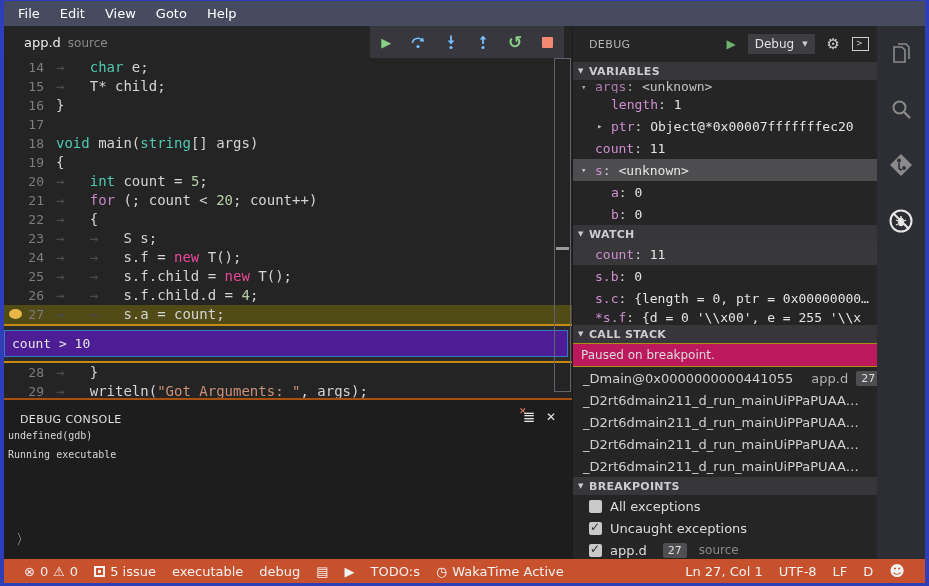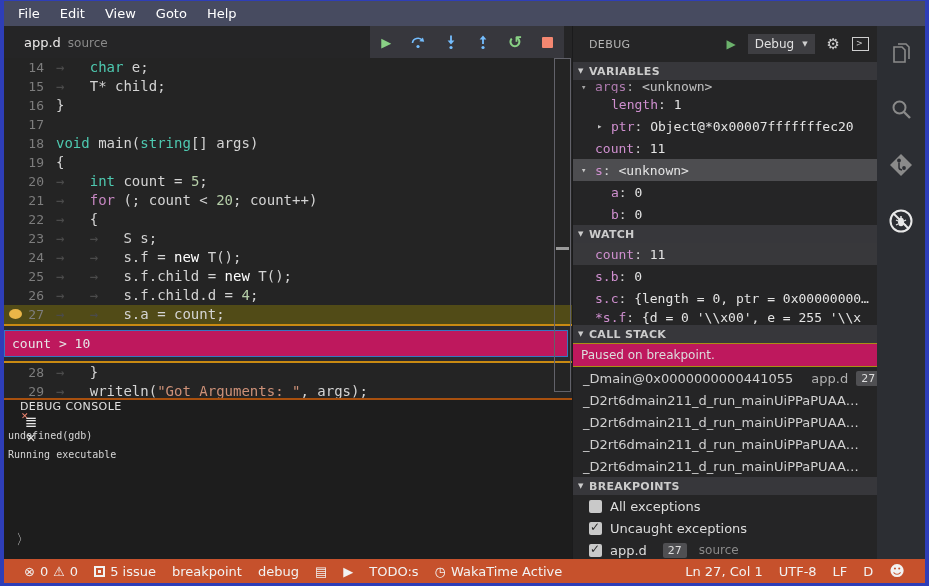--- a/index.html
+++ b/index.html
@@ -31,32 +31,32 @@
   .stop-sq { width:11px; height:11px; background:#f48771; border-radius:1px; }
   
   #code { position:absolute; top:32px; left:0; right:0; bottom:0; font-family:"DejaVu Sans Mono", monospace; }
   .cl { position:relative; height:19px; line-height:19px; white-space:pre; display:flex; }
   .cl.active { background:#514b17; }
   .bp { display:none; }
   .bp.on { display:block; position:absolute; left:5px; top:4px; width:13px; height:10px; border-radius:50%; background:#eab648; }
   .ln { width:40px; flex:0 0 40px; text-align:right; color:#7d7d7d; font-size:13px; padding-right:0; }
   .ct { padding-left:12px; font-size:14px; }
   .tk-pl { color:#d4d4d4; } .tk-kw { color:#4ec9b0; } .tk-ctl { color:#c586c0; }
-  .tk-new { color:#ffffff;margin-top:36px; } .tk-num { color:#b5cea8; } .tk-str { color:#ce9178; }
+  .tk-new { color:#ec4899;margin-top:36px; } .tk-num { color:#b5cea8; } .tk-str { color:#ce9178; }
   .tk-ws { color:#4b4b4b; }
   
   #cond-widget { height:39px; background:#2b2b2e; border-top:2px solid #c98a12; border-bottom:2px solid #c98a12; padding:4px 4px 4px 0; }
-  #cond-input { height:27px; line-height:25px; border:1px solid #3577c1; background:#be185d; color:#e6e6e6;
+  #cond-input { height:27px; line-height:25px; border:1px solid #3577c1; background:#4c1d95; color:#e6e6e6;
     font-size:13px; font-family:"DejaVu Sans Mono", monospace; padding-left:7px; }
   
   #scroll-track { position:absolute; left:550px; top:0px; width:17px; height:334px; border:1px solid #62626a; }
   #scroll-marker { position:absolute; left:1px; right:1px; top:188px; height:3px; background:#9a9a9a; }
   
   #console-panel { position:absolute; left:0; right:0; bottom:0; height:161px; background:#1d1d1d; border-top:2px solid #a8500e; z-index:5; }
-  #console-head { height:26px; display:flex; align-items:flex-start; padding:0 10px 0 16px;flex-direction:column; }
+  #console-head { height:26px; display:flex; align-items:flex-end; padding:0 10px 0 16px; }
   #console-title { color:#e0e0e0; font-size:11px; letter-spacing:.4px; flex:1 1 auto; }
   .console-ic { width:22px; height:18px; position:relative; display:flex; align-items:center; justify-content:center; cursor:pointer; }
   #clear-ic .lines { color:#e8e8e8; font-size:15px; }
   #clear-ic .redx { position:absolute; left:1px; top:-2px; color:#f48771; font-size:9px; }
   #close-ic { color:#e8e8e8; font-size:12px; }
   .console-line { color:#d6d6d6; font-family:"DejaVu Sans Mono", monospace; font-size:10px; line-height:19px; padding-left:4px; white-space:pre; }
   #console-prompt { position:absolute; left:12px; bottom:10px; color:#bbb; font-family:"DejaVu Sans Mono", monospace; font-size:14px; }
   
   #sidebar { width:305px; flex:0 0 305px; background:#252526; display:flex; flex-direction:column; overflow:hidden; border-left:1px solid #1b1b1c; }
   #dbg-header { height:36px; flex:0 0 36px; display:flex; align-items:center; padding:0 8px 0 16px; }
@@ -480,21 +480,21 @@
       <span class="st-ic">⊗</span>
       <span>0</span>
       <span class="st-ic">⚠</span>
       <span>0</span>
     </span>
     <span class="st-item">
       <span class="issue-ic"></span>
       <span>5 issue</span>
     </span>
     <span class="st-item">
-        <span>breakpoint</span>
+        <span>executable</span>
       </span>
     <span class="st-item">
         <span>debug</span>
       </span>
     <span class="st-item">
         <span class="doc-ic">▤</span>
       </span>
     <span class="st-item">
         <span class="st-ic">▶</span>
       </span>

